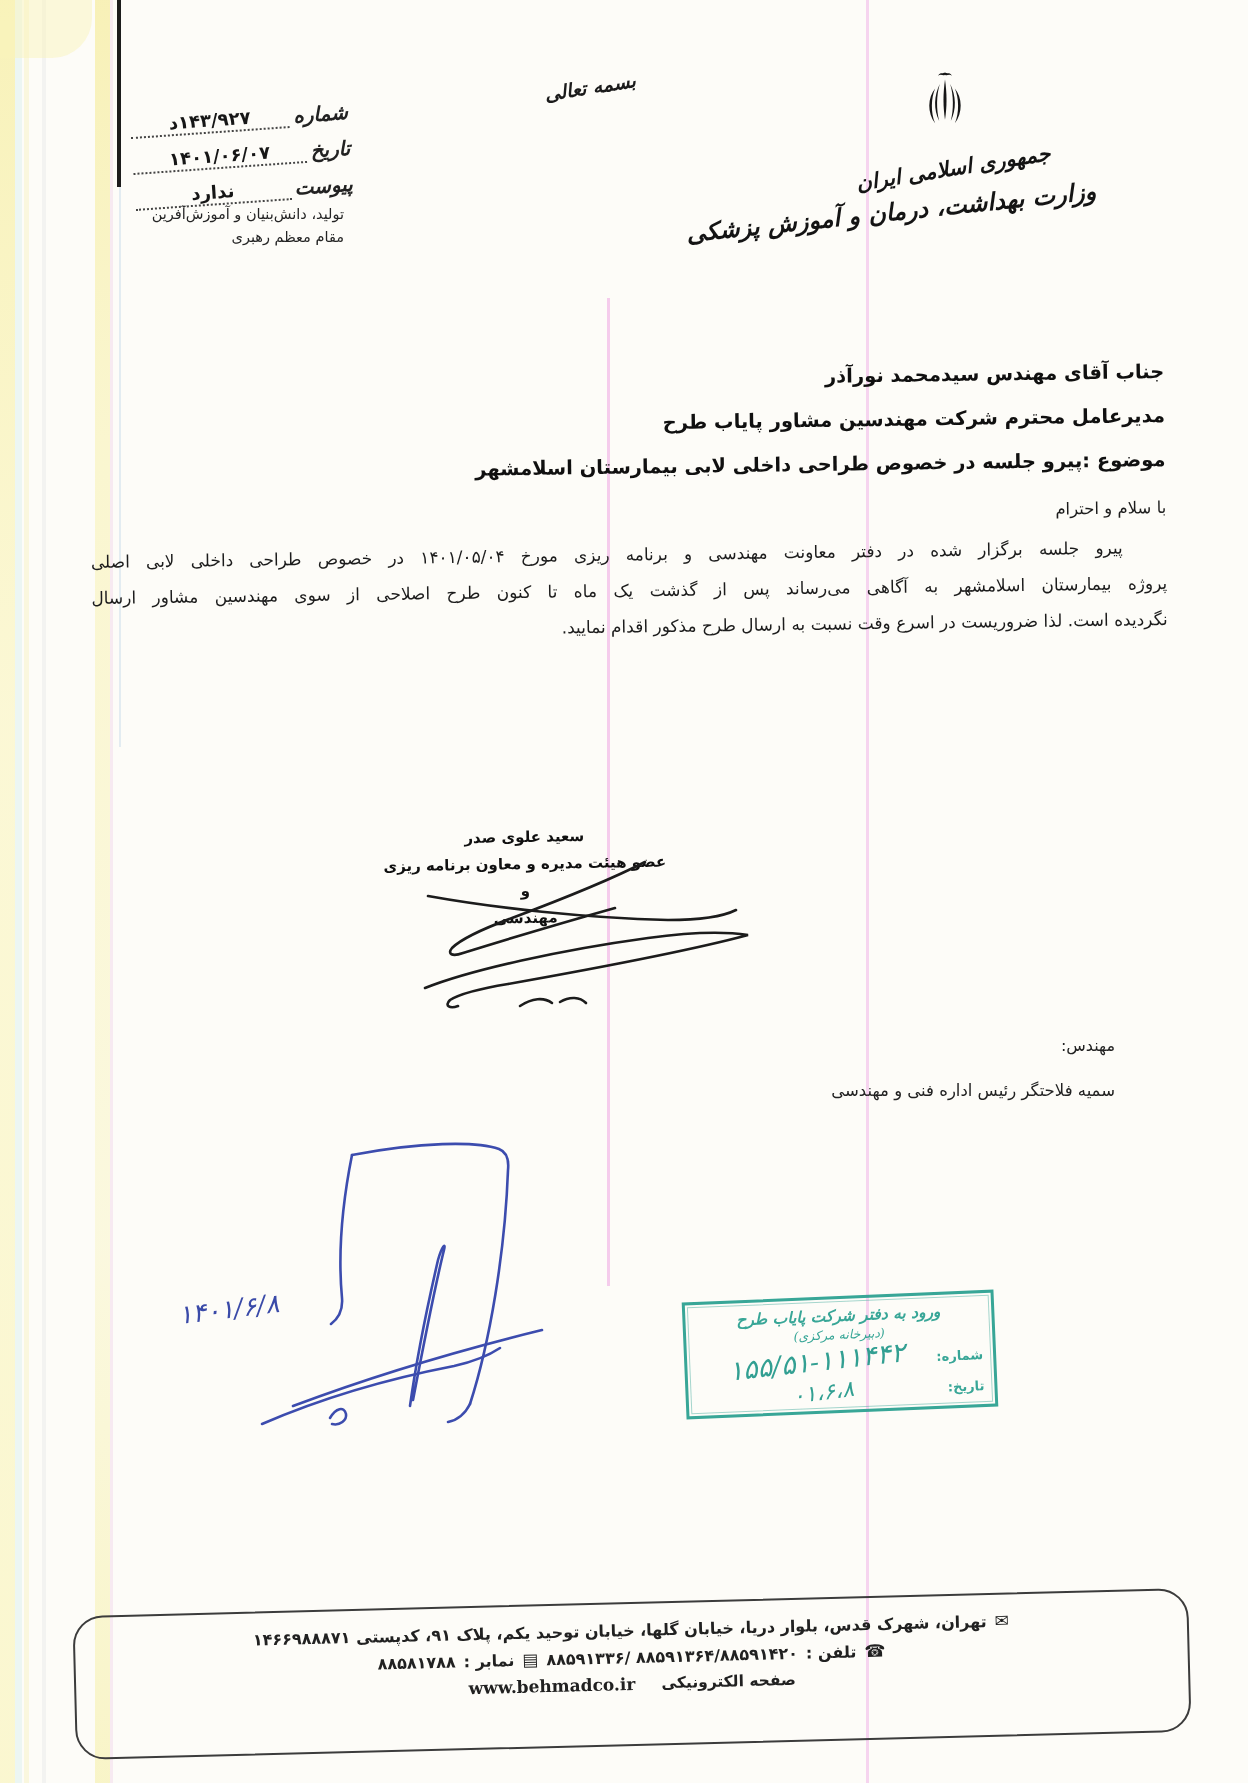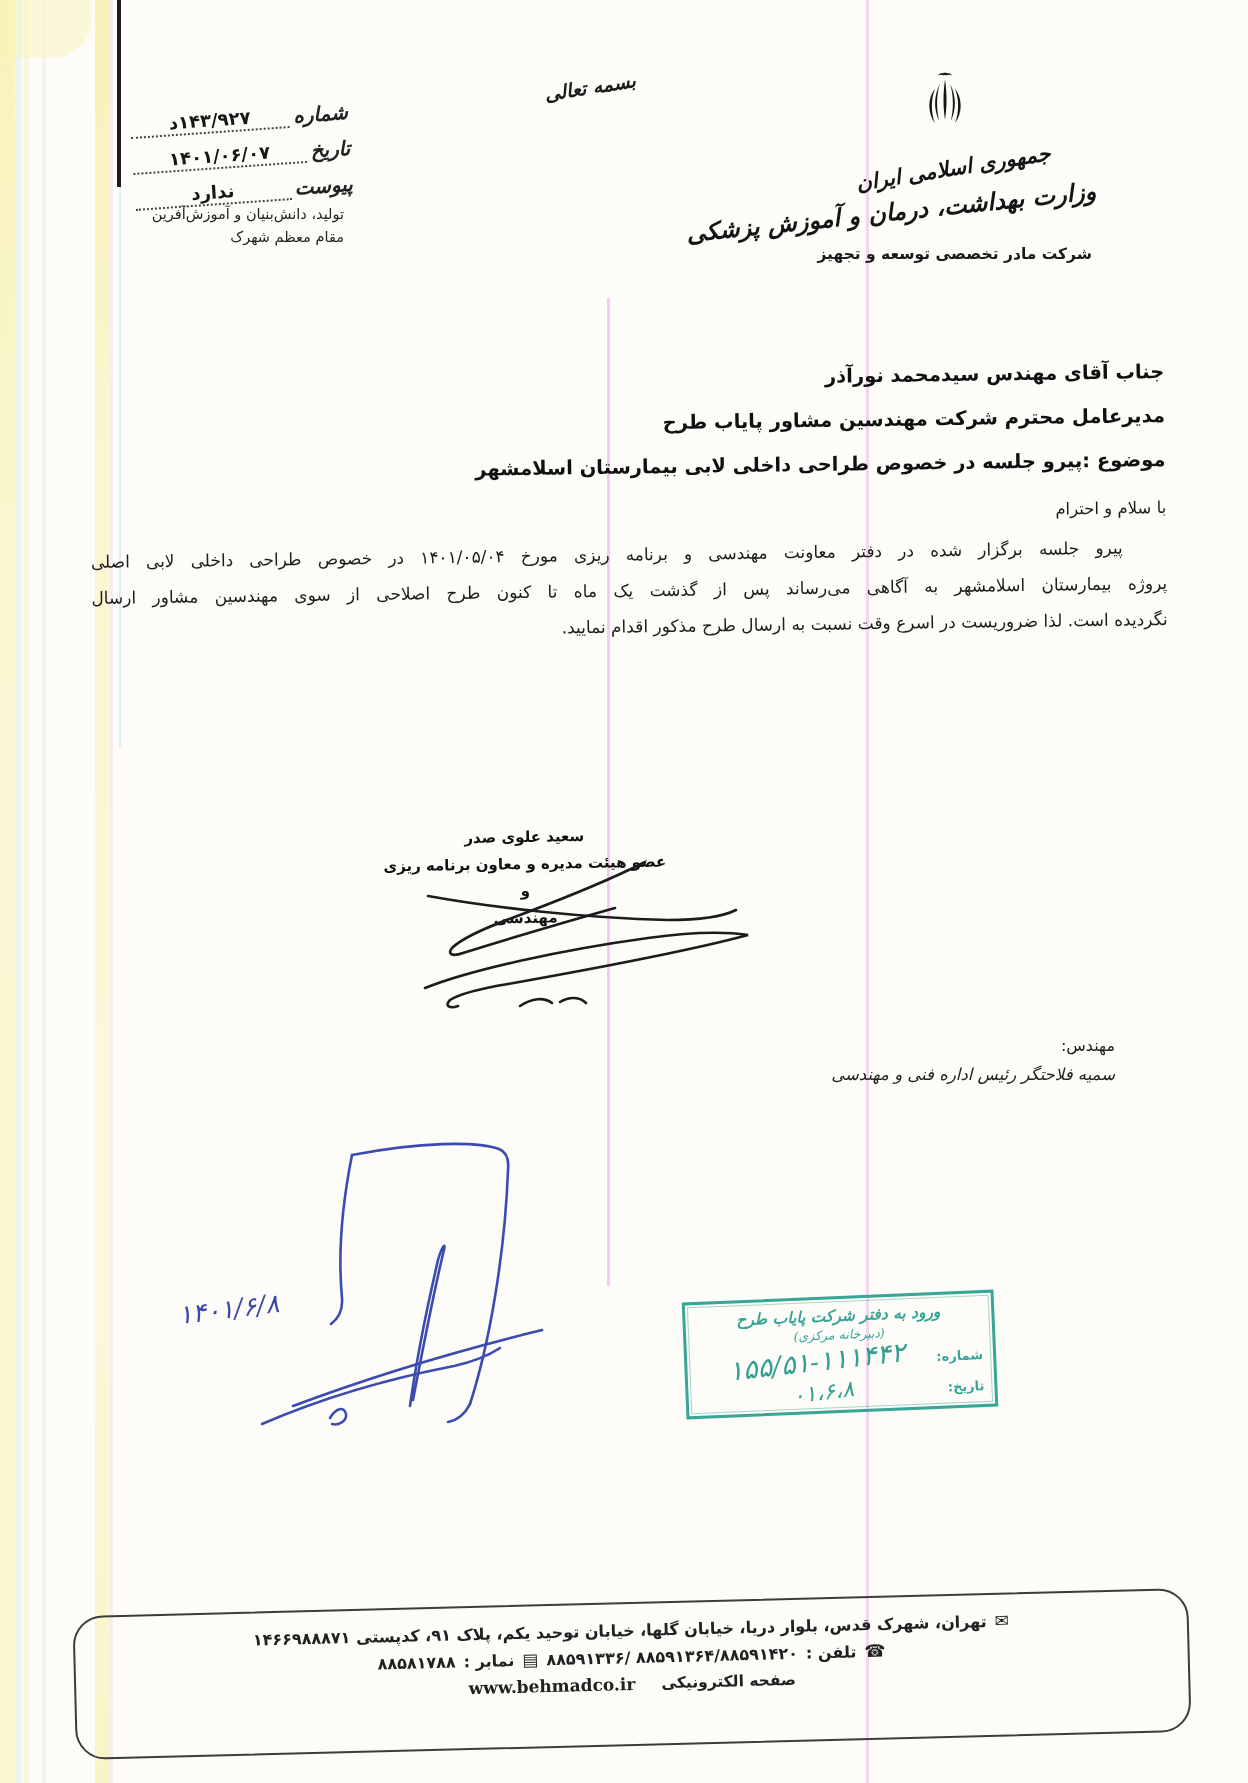--- a/index.html
+++ b/index.html
@@ -55,21 +55,21 @@
 
   
   .sigblock{left:382px;top:824px;width:286px;text-align:center;direction:rtl;font-weight:bold;
     font-size:15px;line-height:27px;transform:rotate(-1deg);color:#101010;}
   .sigsvg{left:380px;top:840px;}
   .bluesvg{left:170px;top:1120px;}
 
   
   .ccblock{right:133px;top:1036px;text-align:right;direction:rtl;color:#222;}
   .cclabel{font-size:16px;}
-  .ccentry{font-size:16.5px;margin-top:10px;font-style:italic;}
+  .ccentry{font-size:16.5px;margin-top:26px;}
 
   .hwdate{left:178px;top:1294px;font-family:"DejaVu Serif",serif;font-style:italic;
     font-size:26px;color:#3a4aa8;transform:rotate(-7deg);direction:rtl;}
 
   
   .stamp{left:684px;top:1296px;width:286px;border:3px solid #2aa090;color:#2aa090;
     transform:rotate(-2.4deg);padding:7px 10px 6px;direction:rtl;opacity:.93;background:rgba(255,255,255,0);}
   .stamp::before{content:"";position:absolute;inset:2px;border:1px solid #2aa090;opacity:.45;pointer-events:none;}
   .stampline1{text-align:center;font-weight:bold;font-size:15.5px;letter-spacing:.5px;
     font-family:"DejaVu Serif",serif;font-style:italic;}
@@ -118,21 +118,21 @@
     <span class="refval rtl">۱۴۰۱/۰۶/۰۷</span>
   </div>
   <div class="refrow">
     <span class="reflabel">پیوست</span>
     <span class="refval rtl">ندارد</span>
   </div>
 </div>
 
 <div class="abs slogan">
   <div class="l1">تولید، دانش‌بنیان و آموزش‌آفرین</div>
-  <div class="l2">مقام معظم شهرک</div>
+  <div class="l2">مقام معظم رهبری</div>
 </div>
 
 <div class="abs bismillah">بسمه تعالی</div>
 
 <div class="abs emblem">
   <svg width="58" height="66" viewBox="0 0 100 114" xmlns="http://www.w3.org/2000/svg">
     <g fill="#161616">
       <path d="M50,16 C46.5,42 46.5,62 50,86 C53.5,62 53.5,42 50,16 Z"></path>
       <path d="M41,24 C31,44 30,68 40,88 C35,68 35,44 41,24 Z"></path>
       <path d="M59,24 C69,44 70,68 60,88 C65,68 65,44 59,24 Z"></path>
@@ -140,21 +140,20 @@
       <path d="M67,32 C80,48 81,74 67,92 C75,74 74,48 67,32 Z"></path>
       <path d="M38,10 C42,2 47,8 50,4 C53,8 58,2 62,10 C57,6 53,11 50,8 C47,11 43,6 38,10 Z"></path>
     </g>
   </svg>
 </div>
 
 <div class="abs gov1">جمهوری اسلامی ایران</div>
 <div class="abs gov2">وزارت بهداشت، درمان و آموزش پزشکی</div>
 
 <div class="abs orglines">
-  <div>شرکت مادر تخصصی توسعه و تجهیز</div>
 </div>
 
 <div class="abs lettermain">
   <div class="rcpt">جناب آقای مهندس سیدمحمد نورآذر</div>
   <div class="rcpt">مدیرعامل محترم شرکت مهندسین مشاور پایاب طرح</div>
   <div class="rcpt">موضوع :پیرو جلسه در خصوص طراحی داخلی لابی بیمارستان اسلامشهر</div>
   <div class="salutation">با سلام و احترام</div>
   <div class="bodytext">
     <div class="bodyline just first">پیرو جلسه برگزار شده در دفتر معاونت مهندسی و برنامه ریزی مورخ ۱۴۰۱/۰۵/۰۴ در خصوص طراحی داخلی لابی اصلی</div>
     <div class="bodyline just">پروژه بیمارستان اسلامشهر به آگاهی می‌رساند پس از گذشت یک ماه تا کنون طرح اصلاحی از سوی مهندسین مشاور ارسال</div>

